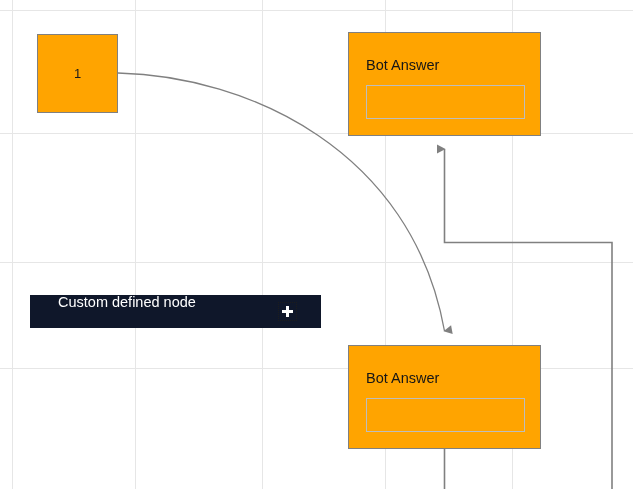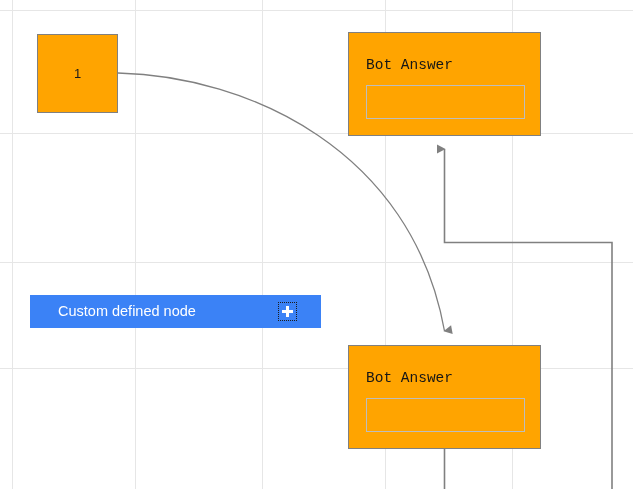--- a/index.html
+++ b/index.html
@@ -46,21 +46,20 @@
   .node-square .node-number {
     font-size: 13px;
     color: #1a1a1a;
     line-height: 1;
   }
   .node-bot {
     left: 348px;
     width: 193px;
     height: 104px;
     padding: 0;
-    font-family: Liberation Mono, monospace;
   }
   .node-bot-top  { top: 32px; }
   .node-bot-bottom { top: 345px; }
   .node-bot .node-title {
     position: absolute;
     left: 17px;
     top: 25px;
     font-size: 14.5px;
     color: #161616;
     line-height: 1;
@@ -77,23 +76,22 @@
     background: transparent;
   }
 
   
   .palette-button {
     position: absolute;
     left: 30px;
     top: 295px;
     width: 291px;
     height: 33px;
-    background: #3b82f6;
+    background: #0f172a;
     display: flex;
-    align-items: center;
     box-sizing: border-box;
   }
   .palette-button .palette-label {
     margin-left: 28px;
     color: #ffffff;
     font-size: 14.5px;
     line-height: 1;
     white-space: nowrap;
   }
   .palette-button .add-icon-wrap {

